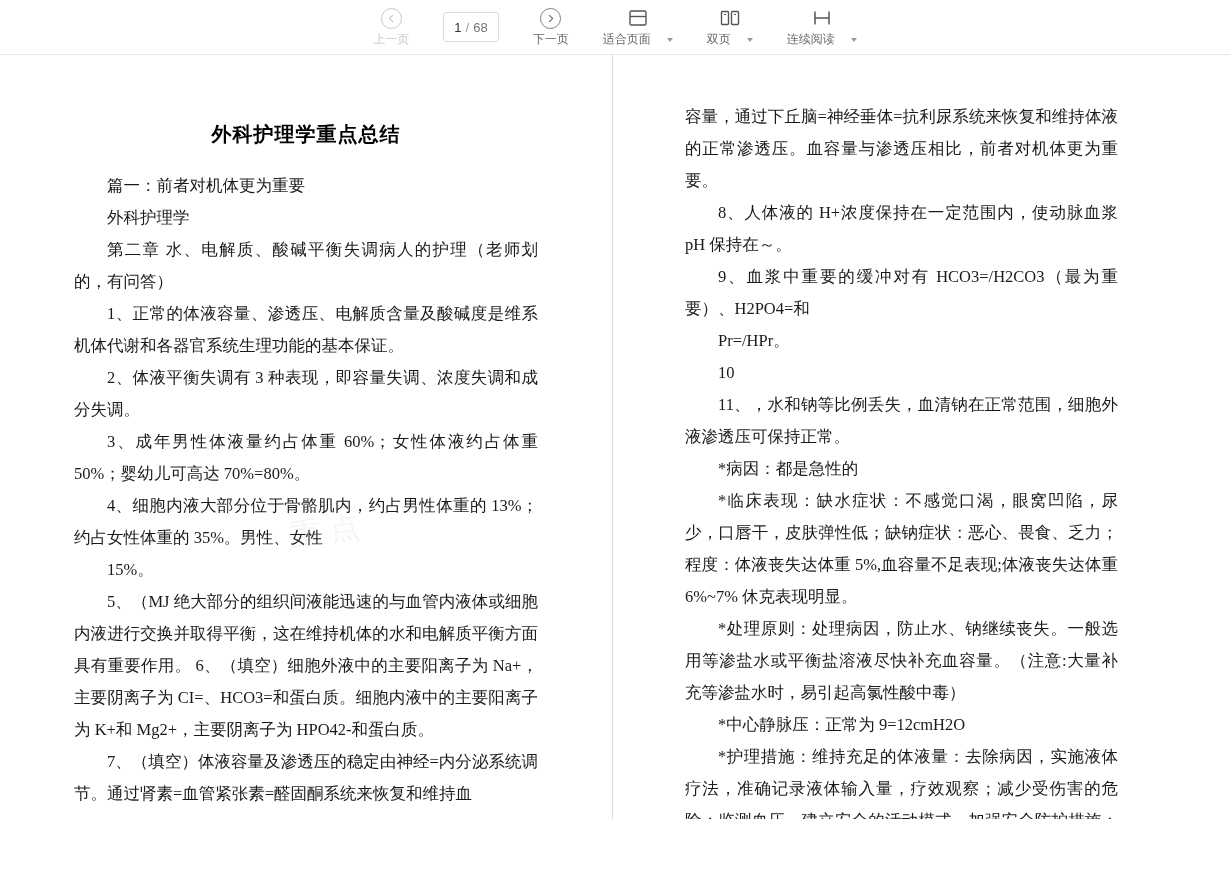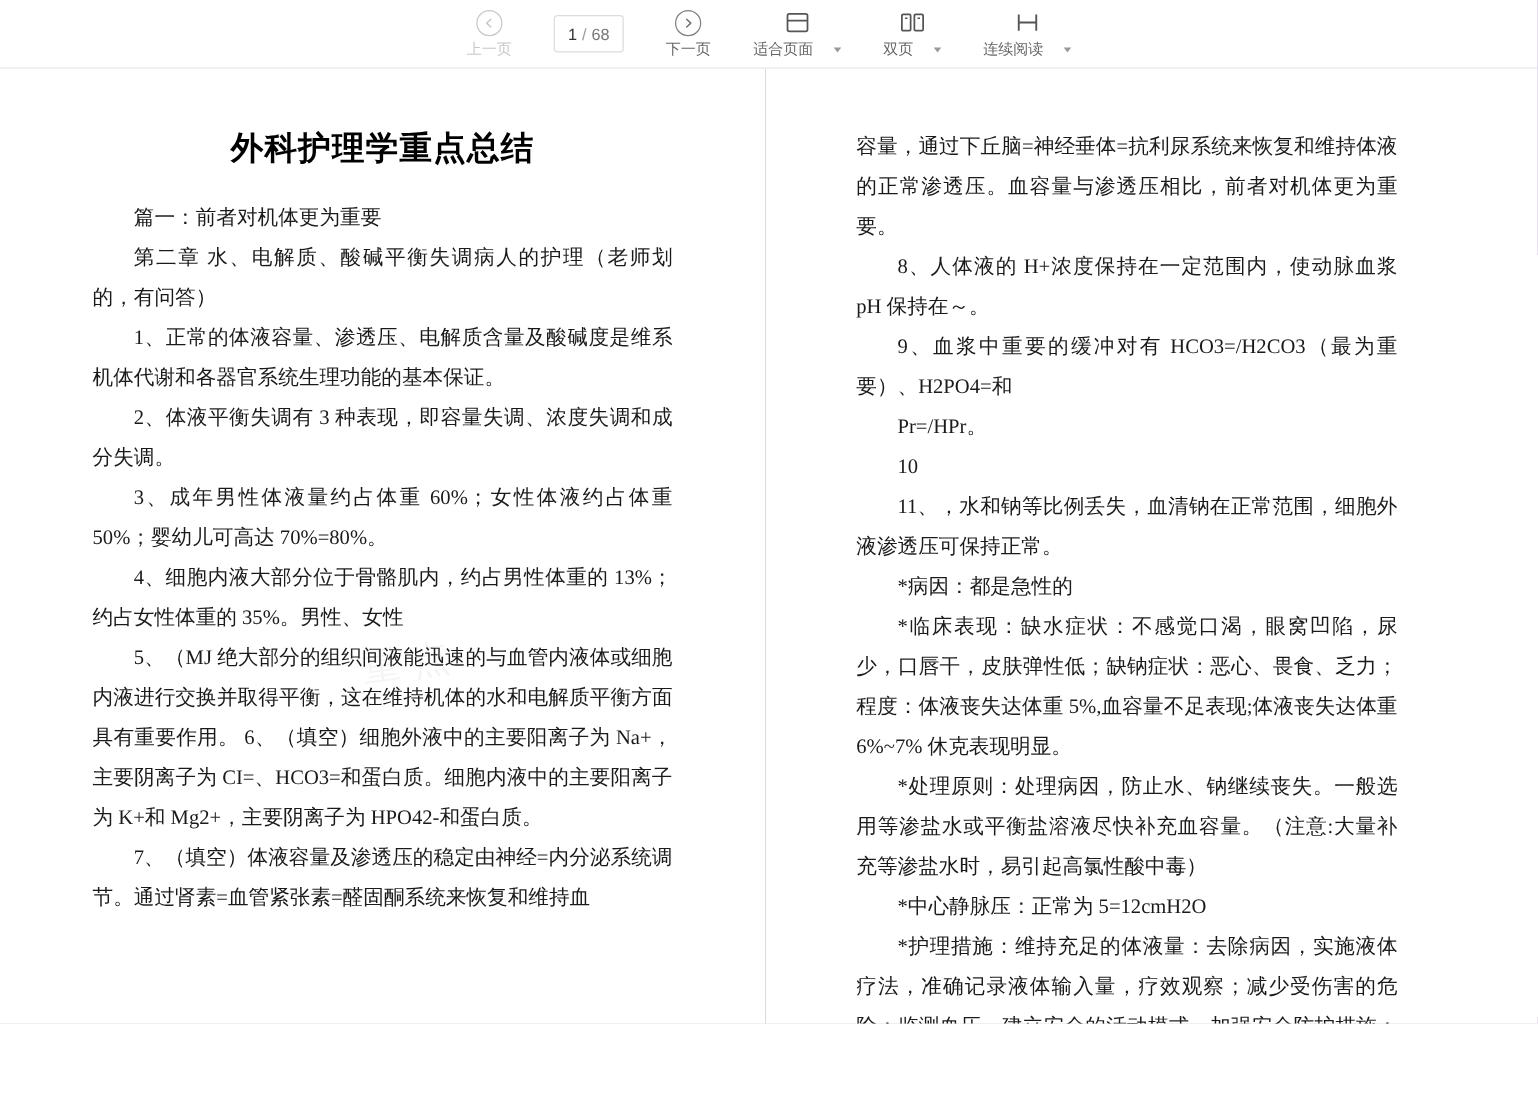--- a/index.html
+++ b/index.html
@@ -100,23 +100,23 @@
   .page-right { width: 617px; }
 
   .page-inner {
     padding: 46px 74px 0 74px;
     color: #1a1a1a;
   }
   .page-right .page-inner { padding: 46px 112px 0 72px; }
 
   .doc-title {
     text-align: center;
-    font-size: 26px;
+    font-size: 20px;
     font-weight: bold;
-    margin: 0 0 22px 0;
+    margin: 20px 0 22px 0;
     letter-spacing: 1px;
     font-family: Liberation Mono, monospace;
     color: #000;
   }
   p.para {
     font-size: 16.5px;
     line-height: 32px;
     margin: 0 0 0 0;
     text-align: justify;
     color: #1a1a1a;
@@ -222,43 +222,45 @@
       </span>
     </div>
   </div>
 
   <div class="doc-area">
 
     <div class="page-col page-left">
       <div class="page-inner">
         <div class="doc-title">外科护理学重点总结</div>
         <p class="para indent">篇一：前者对机体更为重要</p>
+        <p class="para indent">外科护理学</p>
         <p class="para indent">第二章 水、电解质、酸碱平衡失调病人的护理（老师划的，有问答）</p>
         <p class="para indent">1、正常的体液容量、渗透压、电解质含量及酸碱度是维系机体代谢和各器官系统生理功能的基本保证。</p>
         <p class="para indent">2、体液平衡失调有 3 种表现，即容量失调、浓度失调和成分失调。</p>
         <p class="para indent">3、成年男性体液量约占体重 60%；女性体液约占体重 50%；婴幼儿可高达 70%=80%。</p>
         <p class="para indent">4、细胞内液大部分位于骨骼肌内，约占男性体重的 13%；约占女性体重的 35%。男性、女性</p>
+        <p class="para indent">15%。</p>
         <p class="para indent">5、（MJ 绝大部分的组织间液能迅速的与血管内液体或细胞内液进行交换并取得平衡，这在维持机体的水和电解质平衡方面具有重要作用。 6、（填空）细胞外液中的主要阳离子为 Na+，主要阴离子为 CI=、HCO3=和蛋白质。细胞内液中的主要阳离子为 K+和 Mg2+，主要阴离子为 HPO42-和蛋白质。</p>
         <p class="para indent">7、（填空）体液容量及渗透压的稳定由神经=内分泌系统调节。通过肾素=血管紧张素=醛固酮系统来恢复和维持血</p>
       </div>
       <div class="watermark wm-left">重点</div>
     </div>
 
     <div class="page-col page-right">
       <div class="page-inner">
         <p class="para">容量，通过下丘脑=神经垂体=抗利尿系统来恢复和维持体液的正常渗透压。血容量与渗透压相比，前者对机体更为重要。</p>
         <p class="para indent">8、人体液的 H+浓度保持在一定范围内，使动脉血浆 pH 保持在～。</p>
         <p class="para indent">9、血浆中重要的缓冲对有 HCO3=/H2CO3（最为重要）、H2PO4=和</p>
         <p class="para indent mono-ish">Pr=/HPr。</p>
         <p class="para indent mono-ish">10</p>
         <p class="para indent">11、，水和钠等比例丢失，血清钠在正常范围，细胞外液渗透压可保持正常。</p>
         <p class="para indent">*病因：都是急性的</p>
         <p class="para indent">*临床表现：缺水症状：不感觉口渴，眼窝凹陷，尿少，口唇干，皮肤弹性低；缺钠症状：恶心、畏食、乏力；程度：体液丧失达体重 5%,血容量不足表现;体液丧失达体重 6%~7% 休克表现明显。</p>
         <p class="para indent">*处理原则：处理病因，防止水、钠继续丧失。一般选用等渗盐水或平衡盐溶液尽快补充血容量。（注意:大量补充等渗盐水时，易引起高氯性酸中毒）</p>
-        <p class="para indent">*中心静脉压：正常为 5=12cmH2O</p>
+        <p class="para indent">*中心静脉压：正常为 9=12cmH2O</p>
         <p class="para indent">*护理措施：维持充足的体液量：去除病因，实施液体疗法，准确记录液体输入量，疗效观察；减少受伤害的危险；监测血压，建立安全的活动模式，加强安全防护措施；健康</p>
       </div>
 
     </div>
 
     <div class="bottom-cut"></div>
   </div>
 </div>
 
 </body></html>

